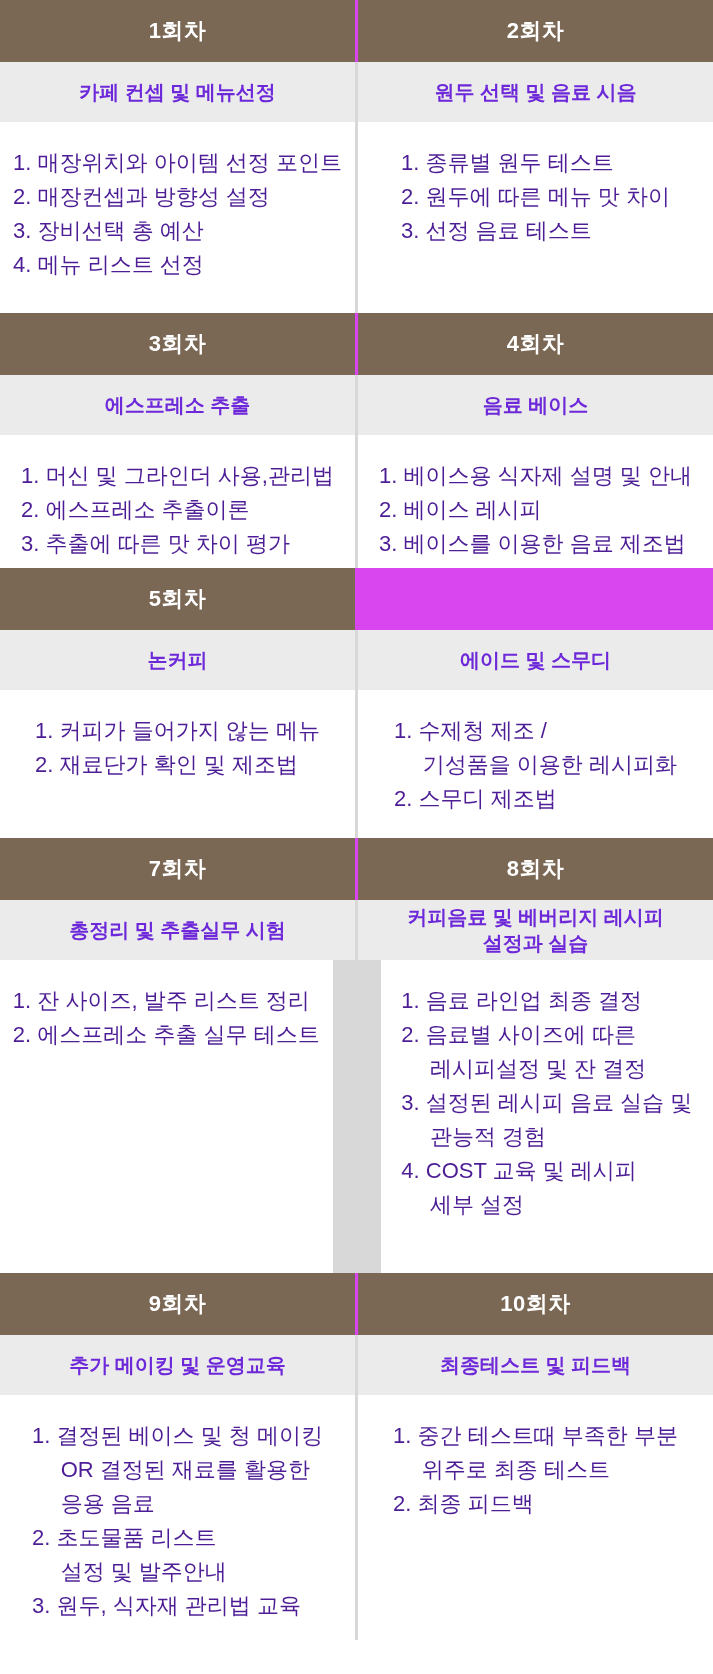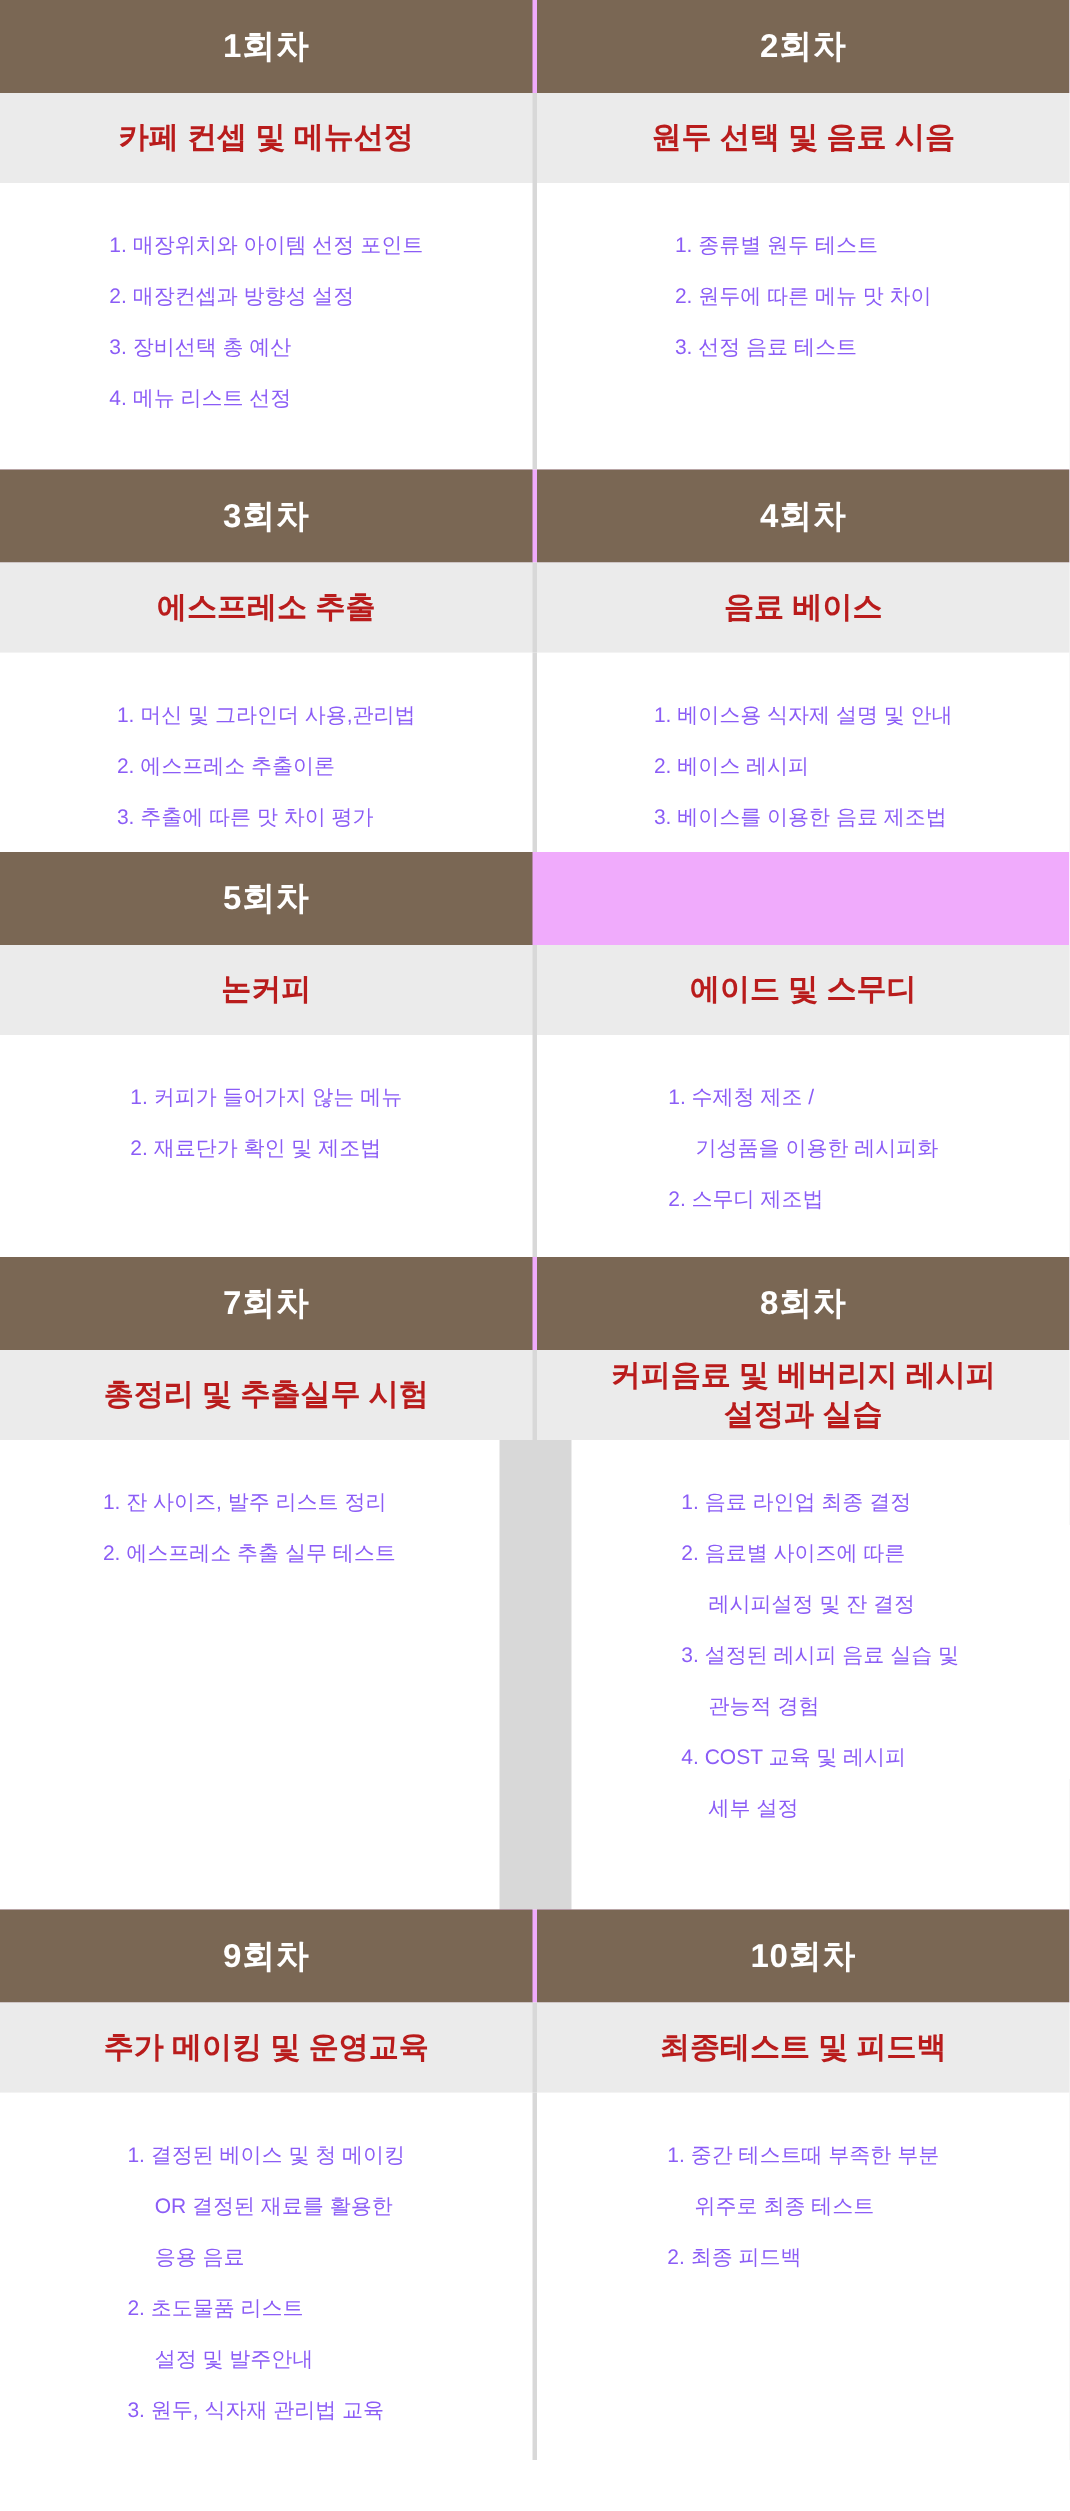--- a/index.html
+++ b/index.html
@@ -11,41 +11,41 @@
     width: 713px;
     height: 1674px;
     font-family: "Liberation Sans", "DejaVu Sans", sans-serif;
     overflow: hidden;
   }
   .grid-row {
     display: grid;
     grid-template-columns: 1fr 1fr;
     column-gap: 3px;
   }
-  .hdr-row  { background: #f0abfc; height: 62px; }
+  .hdr-row  { background: #d946ef; height: 62px; }
   .sub-row  { background: #d8d8d8; height: 60px; }
   .body-row { background: #d8d8d8; }
   .b1 { height: 191px; }
   .b2 { height: 133px; }
   .b3 { height: 148px; }
   .b4 { height: 313px; gap: 48px; }
   .b5 { height: 245px; }
   .hdr {
     background: #7a6754;
     color: #ffffff;
     font-size: 22px;
     font-weight: 700;
     display: flex;
     align-items: center;
     justify-content: center;
     letter-spacing: 0.5px;
   }
   .sub {
     background: #ebebeb;
-    color: #b91c1c;
+    color: #6d28d9;
     font-size: 20px;
     font-weight: 700;
     line-height: 26px;
     display: flex;
     align-items: center;
     justify-content: center;
     text-align: center;
     white-space: pre-line;
   }
   .cell-body {
@@ -54,23 +54,23 @@
     justify-content: center;
     align-items: flex-start;
     padding-top: 24px;
     box-sizing: border-box;
     overflow: hidden;
   }
   .list {
     text-align: left;
   }
   .item {
-    font-size: 14px;
+    font-size: 22px;
     line-height: 34px;
-    color: #8b5cf6;
+    color: #4c1d95;
     white-space: pre-line;
     padding-left: 1.3em;
     text-indent: -1.3em;
   }
 </style>
 </head>
 <body>
 
 <div class="grid-row hdr-row">
   <div class="hdr">1회차</div>

